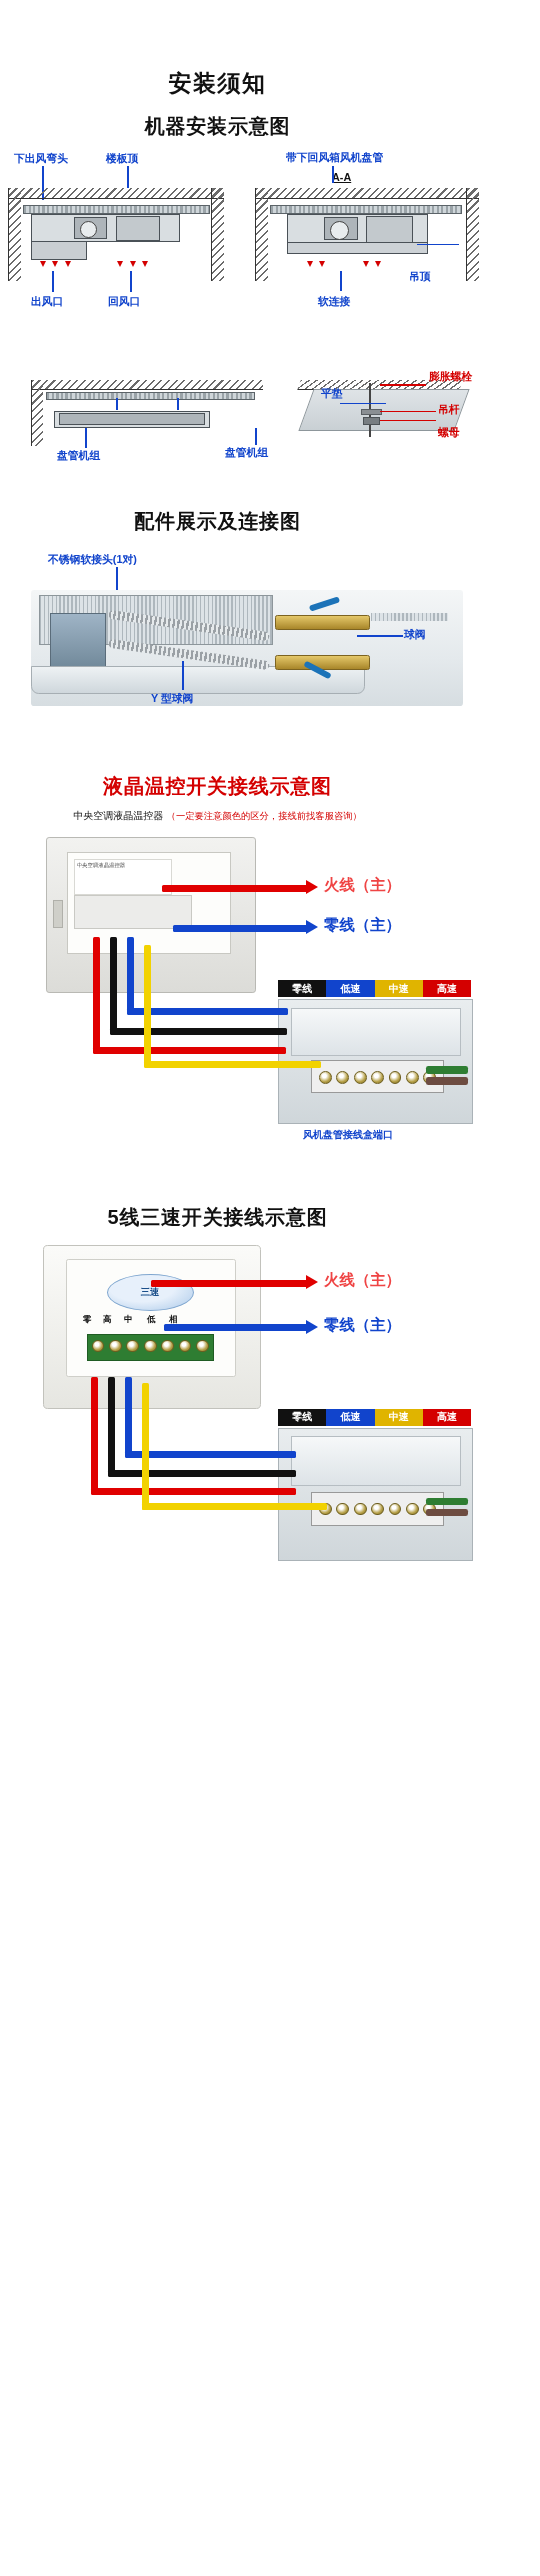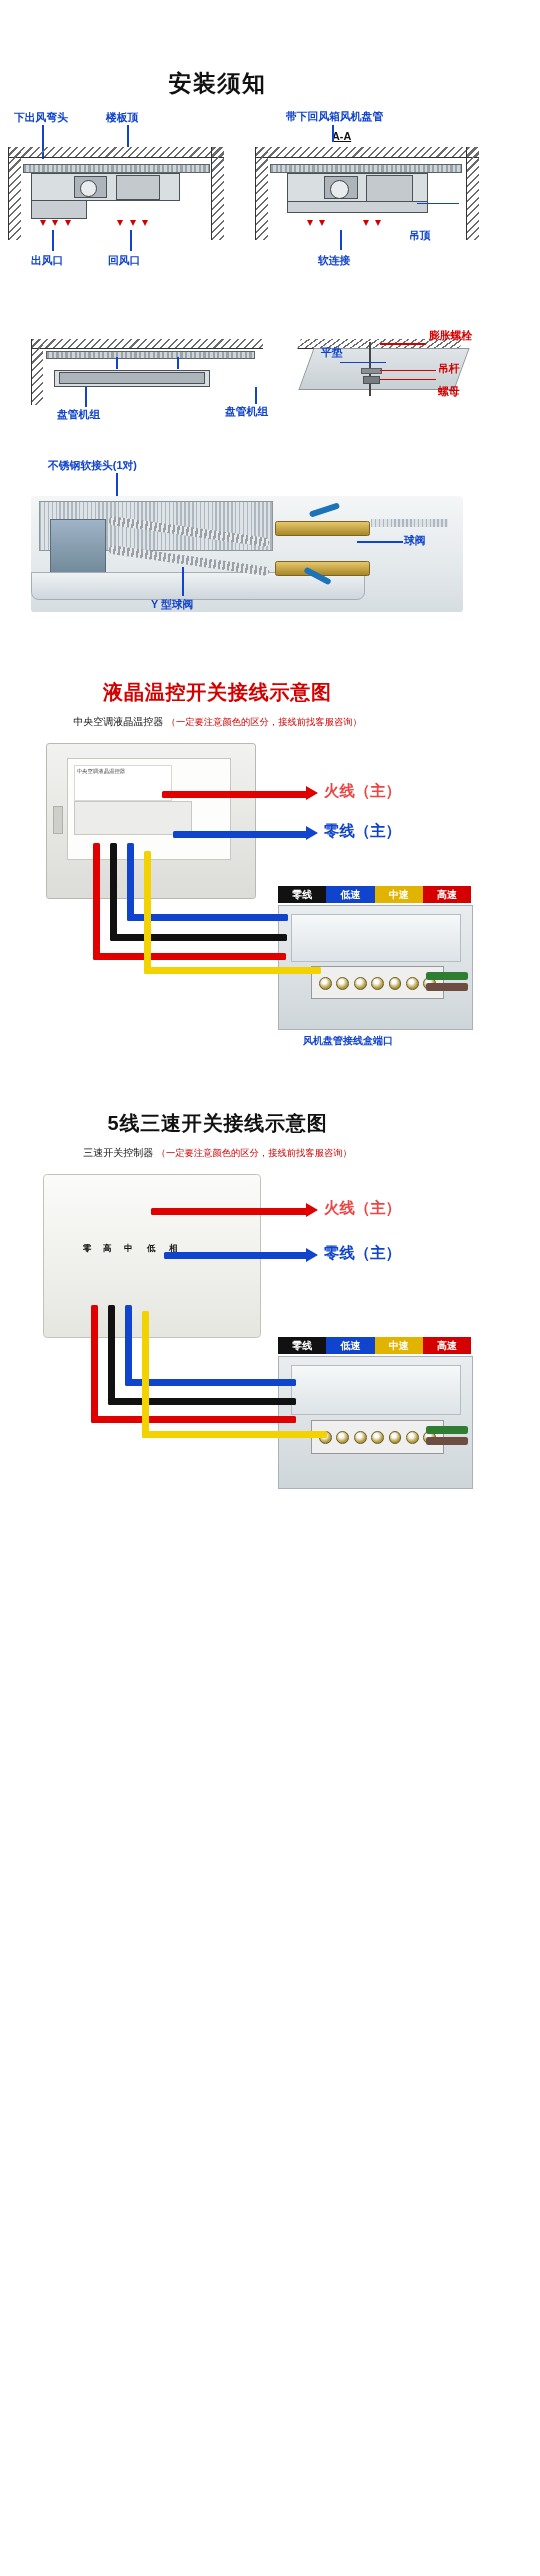--- a/index.html
+++ b/index.html
@@ -113,20 +113,21 @@
     border:0.8px solid #6d5e1f;
   }
 </style>
 </head>
 <body>
 
 <div class="page">
 
   <div class="title-main">安装须知</div>
 
+  <div class="section-title">机器安装示意图</div>
 
   <div class="canvas" style="width:509px;height:232px;margin-top:7.7px;">
 
     <div class="lbl blue" style="left:14px;top:4.6px;">下出风弯头</div>
     <div class="lbl blue" style="left:106px;top:4.6px;">楼板顶</div>
     <div class="lbl blue" style="left:286px;top:3px;">带下回风箱风机盘管</div>
     <div class="lbl black" style="left:332px;top:23px;text-decoration:underline;">A-A</div>
 
     <div class="vline" style="left:42px;top:18.5px;height:34px;"></div>
     <div class="vline" style="left:127px;top:18.5px;height:21.6px;"></div>
@@ -201,20 +202,21 @@
     <div class="lbl red" style="left:438px;top:37px;">吊杆</div>
     <div class="hline red" style="left:380px;top:54px;width:56px;"></div>
     <div class="lbl red" style="left:438px;top:60px;">螺母</div>
     <div class="hline" style="left:340px;top:37px;width:46px;"></div>
     <div class="lbl blue" style="left:321px;top:21.6px;">平垫</div>
 
     <div class="vline" style="left:255px;top:62px;height:17px;"></div>
     <div class="lbl blue" style="left:225px;top:80px;">盘管机组</div>
   </div>
 
+  <div class="section-title" style="margin-top:26px;">配件展示及连接图</div>
 
   <div class="canvas" style="width:509px;height:193px;margin-top:10.8px;">
 
     <div class="lbl blue" style="left:48px;top:7.7px;">不锈钢软接头(1对)</div>
     <div class="vline" style="left:116px;top:21.6px;height:32px;"></div>
 
     <div class="photo" style="left:31px;top:45px;width:432px;height:116px;background:linear-gradient(180deg,#f4f6f7 0%,#e4e9ec 60%,#d6dde1 100%);border-radius:3.1px;">
       <div style="position:absolute;left:7.7px;top:4.6px;width:232px;height:48px;background:repeating-linear-gradient(90deg,#aeb7bd 0 1.5px,#dde3e7 1.5px 3.9px);border:0.8px solid #8d969b;"></div>
       <div style="position:absolute;left:18.5px;top:23px;width:54px;height:56px;background:linear-gradient(180deg,#9fb4c6,#6f8798);border:0.8px solid #5a6c7a;"></div>
       <div style="position:absolute;left:0;top:76px;width:332px;height:26px;background:linear-gradient(180deg,#eef2f4,#cfd7dc);border:0.8px solid #a6aeb3;border-radius:0 0 7.7px 7.7px;"></div>
@@ -295,28 +297,37 @@
 
     <div class="wire" style="left:127px;top:108px;width:7px;height:77px;background:#1144cc;"></div>
     <div class="wire" style="left:127px;top:179px;width:161px;height:7px;background:#1144cc;"></div>
 
     <div class="wire" style="left:144px;top:116px;width:7px;height:122px;background:#f2d200;"></div>
     <div class="wire" style="left:144px;top:232px;width:177px;height:7px;background:#f2d200;"></div>
   </div>
 
   <div class="section-title" style="margin-top:35px;">5线三速开关接线示意图</div>
 
-  <div style="text-align:center;margin-top:7.7px;">
-    <span style="font-size:10px;color:#111;">三速开关控制器</span>
-    <span style="font-size:9.3px;color:#d40000;">（一定要注意颜色的区分，接线前找客服咨询）</span>
-  </div>
 
   <div class="canvas" style="width:509px;height:355px;margin-top:6.2px;">
 
     <div class="photo" style="left:43px;top:7.7px;width:216px;height:162px;background:linear-gradient(180deg,#fbfbf9,#e6e6e1);border:0.8px solid #c2c2bc;border-radius:4.6px;">
+      <div style="position:absolute;left:21.6px;top:12.3px;width:168px;height:116px;background:#fdfdfb;border:0.8px solid #cfcfc9;border-radius:2.3px;">
+        <div style="position:absolute;left:40px;top:14px;width:85px;height:35px;border-radius:50%;background:radial-gradient(ellipse at 40% 35%,#e7f0fb 0 45%,#a9c8e8 100%);border:0.8px solid #7fa6cf;display:flex;align-items:center;justify-content:center;font-size:9.3px;font-weight:bold;color:#1b4f8a;">三速</div>
+        <div style="position:absolute;left:20px;top:74px;width:125px;height:25px;background:#2e7d32;border:0.8px solid #1f5c23;"></div>
+        <div class="screwrow" style="left:25px;top:80px;">
+          <div class="screw"></div>
+          <div class="screw"></div>
+          <div class="screw"></div>
+          <div class="screw"></div>
+          <div class="screw"></div>
+          <div class="screw"></div>
+          <div class="screw"></div>
+        </div>
+      </div>
 
       <div style="position:absolute;left:39px;top:68px;font-size:8.5px;font-weight:bold;color:#111;">零</div>
       <div style="position:absolute;left:59px;top:68px;font-size:8.5px;font-weight:bold;color:#111;">高</div>
       <div style="position:absolute;left:80px;top:68px;font-size:8.5px;font-weight:bold;color:#111;">中</div>
       <div style="position:absolute;left:103px;top:68px;font-size:8.5px;font-weight:bold;color:#111;">低</div>
       <div style="position:absolute;left:125px;top:68px;font-size:8.5px;font-weight:bold;color:#111;">相</div>
     </div>
 
     <div class="wire" style="left:151px;top:42px;width:157px;height:7px;background:#e00000;"></div>
     <div style="position:absolute;left:306px;top:37px;width:0;height:0;border-top:7.7px solid transparent;border-bottom:7.7px solid transparent;border-left:12.3px solid #e00000;"></div>

